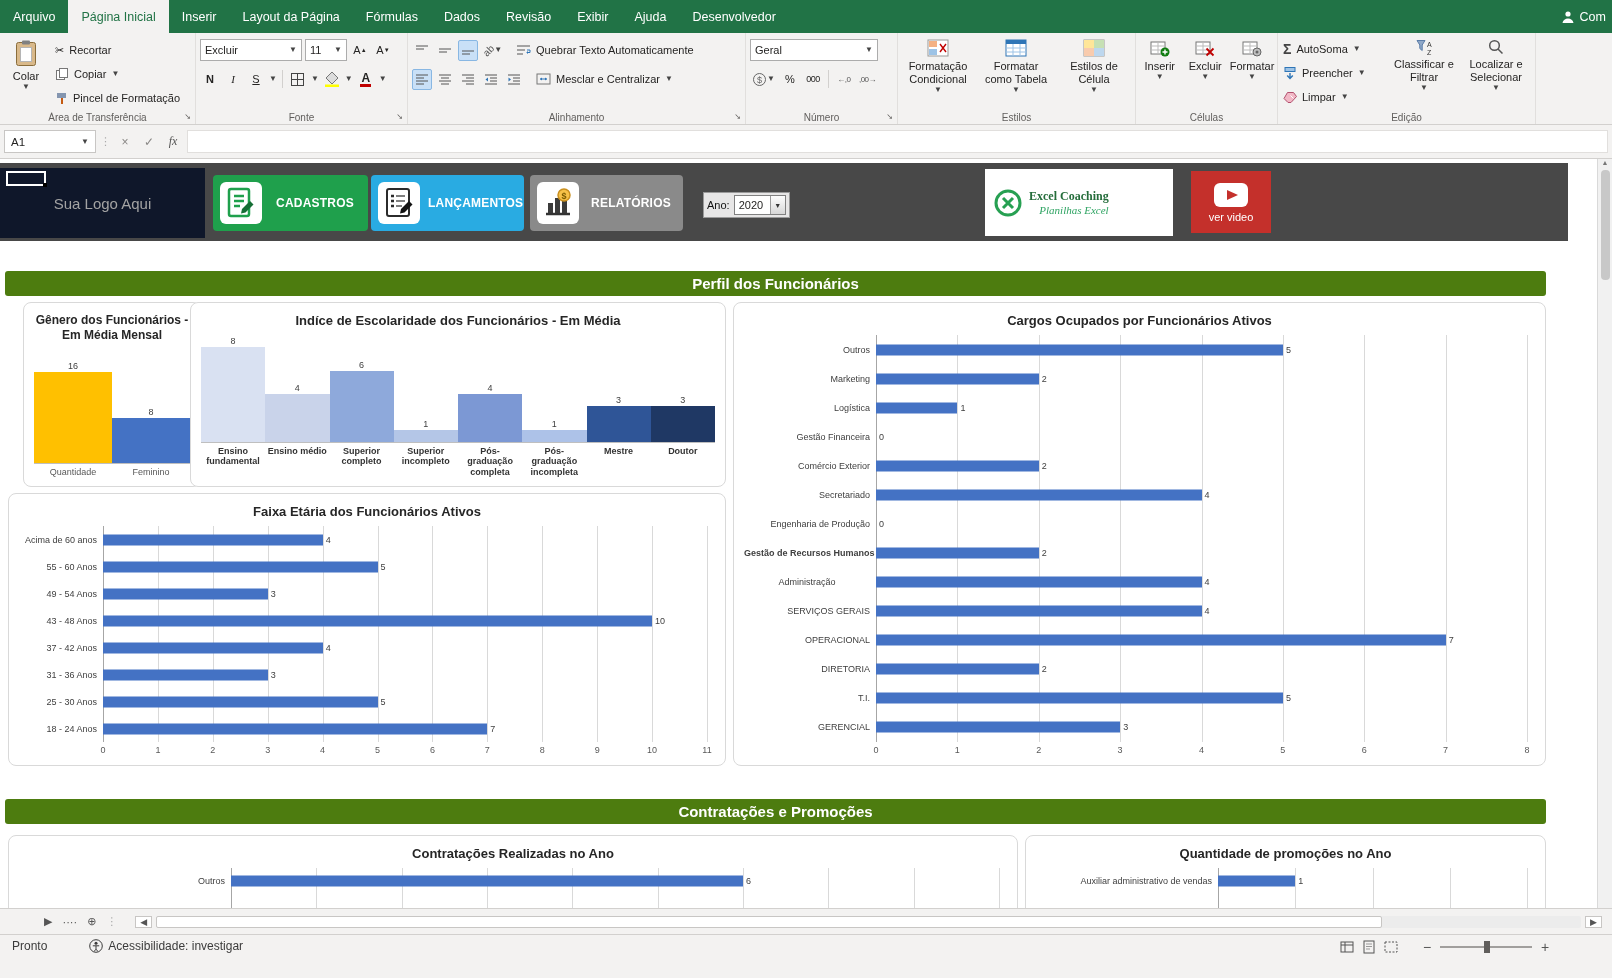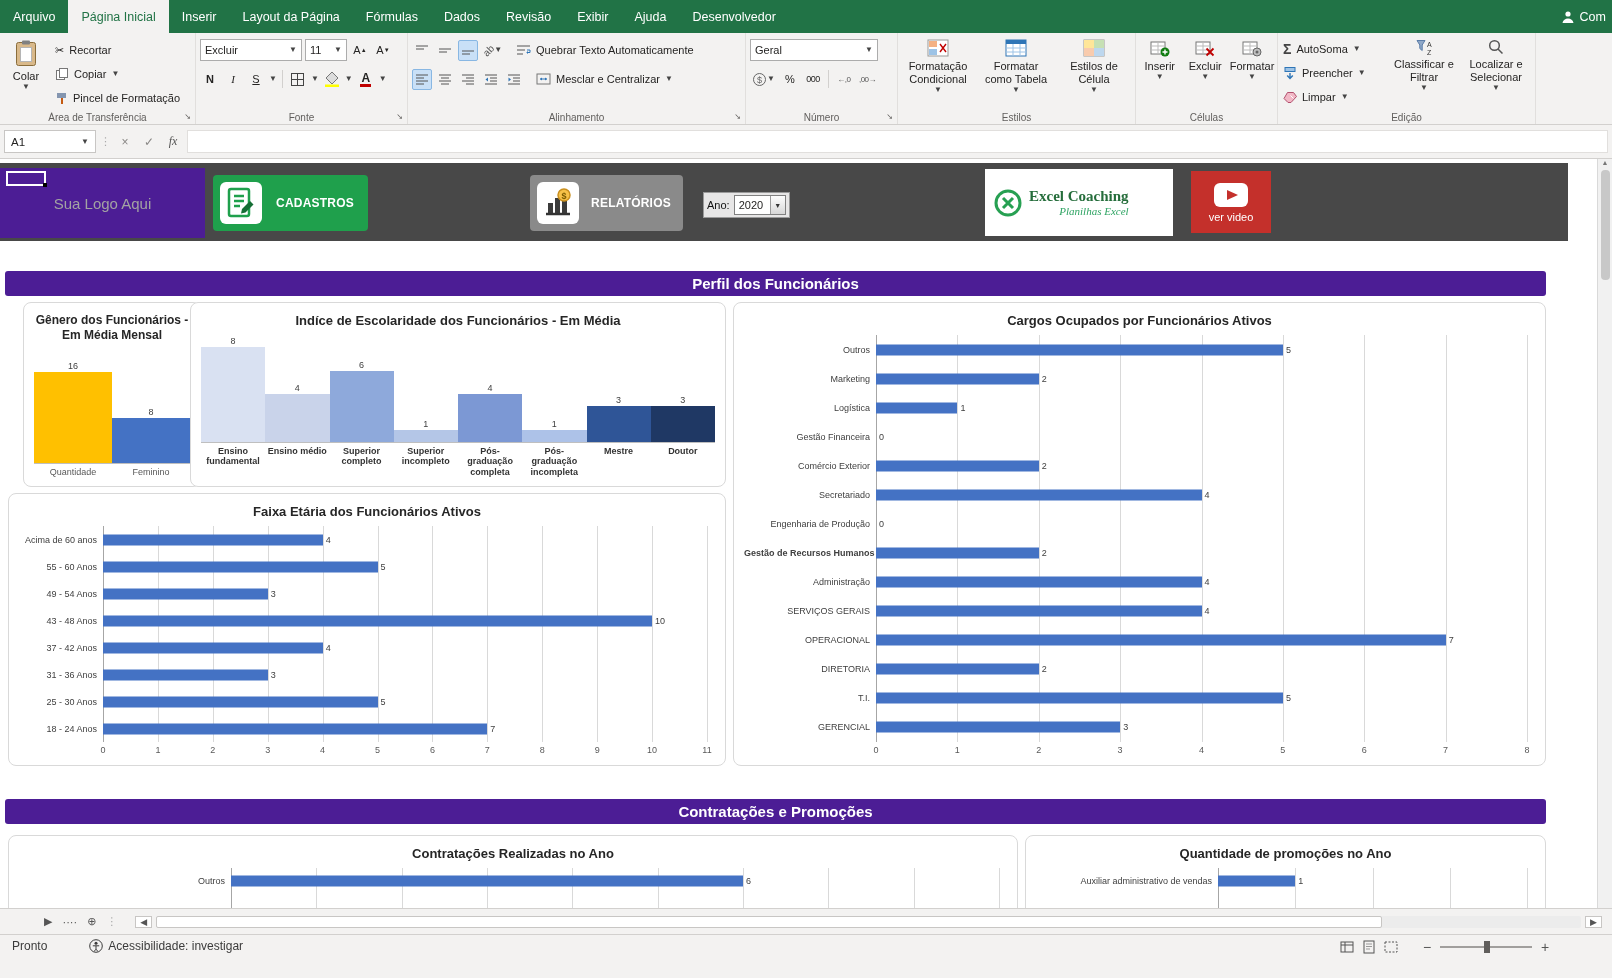--- a/index.html
+++ b/index.html
@@ -41,43 +41,43 @@
 .fbar{position:absolute;top:125px;left:0;width:1612px;height:34px;background:#f3f2f1;border-bottom:1px solid #d2d0ce;display:flex;align-items:center;padding:0 4px;gap:4px}
 .namebox{width:92px;height:23px;background:#fff;border:1px solid #c8c6c4;display:flex;align-items:center;justify-content:space-between;padding:0 6px;font-size:11.5px}
 .fxbtn{width:20px;text-align:center;color:#8a8886;font-size:12px}
 .fxit{font-style:italic;font-family:"Liberation Serif",serif;color:#555}
 .finput{flex:1;height:23px;background:#fff;border:1px solid #e1dfdd}
 .dots{color:#aaa;font-size:11px}
 
 
 .sheet{position:absolute;top:159px;left:0;width:1612px;height:749px;background:#fff;overflow:hidden}
 .band{position:absolute;top:4px;left:0;width:1568px;height:78px;background:#484848}
-.logo-box{position:absolute;left:0;top:5px;width:205px;height:70px;background:#4c1d95;display:flex;align-items:center;justify-content:center;color:#a3a3a3;font-size:15px}
+.logo-box{position:absolute;left:0;top:5px;width:205px;height:70px;background:#0f172a;display:flex;align-items:center;justify-content:center;color:#a3a3a3;font-size:15px}
 .navbtn{position:absolute;top:12px;height:56px;border-radius:4px;display:flex;align-items:center;cursor:pointer}
 .navbtn .nav-ico{width:42px;height:42px;background:#fff;border-radius:6px;margin-left:7px;display:flex;align-items:center;justify-content:center;flex:none}
 .navbtn .nav-label{color:#fff;font-weight:bold;font-size:12px;margin:0 auto;padding:0 8px;letter-spacing:.2px}
 #btn-cad{left:213px;width:155px;background:#1fa04c}
 #btn-lan{left:371px;width:153px;background:#29abe2}
 #btn-rel{left:530px;width:153px;background:#8a8a8a}
 .year-wrap{position:absolute;left:703px;top:29px;height:26px;display:flex;align-items:center;background:#e7e6e6;border:1px solid #9a9a9a;padding:0 3px;gap:4px}
 .year-label{font-size:11px;color:#111}
 .year-combo{width:52px;height:20px;background:#fff;border:1px solid #808080;display:flex;align-items:center;justify-content:space-between;padding-left:4px;font-size:11px}
 .year-arrow{width:15px;height:18px;background:linear-gradient(#fdfdfd,#d7d7d7);border-left:1px solid #999;display:flex;align-items:center;justify-content:center;font-size:7px;color:#333}
 .update-btn{position:absolute;left:808px;top:10px;width:161px;height:59px;background:#d63a20;border-radius:6px;display:flex;align-items:center;gap:6px;padding:0 8px;cursor:pointer}
 .upd-label{color:#fff;font-weight:bold;font-size:11.5px;line-height:1.3;text-align:center;width:92px}
 .brand{position:absolute;left:985px;top:6px;width:188px;height:67px;background:#fff;display:flex;align-items:center;gap:6px;padding:0 8px}
 .brand-col{display:flex;flex-direction:column}
-.brand-name{font-family:"Liberation Serif",serif;font-weight:bold;font-size:15px;color:#256d3b;white-space:nowrap}
+.brand-name{font-family:"Liberation Serif",serif;font-weight:bold;font-size:12px;color:#256d3b;white-space:nowrap}
 .brand-sub{font-family:"Liberation Serif",serif;font-style:italic;font-size:11px;color:#2fa463;text-align:right}
 .video{position:absolute;left:1191px;top:8px;width:80px;height:62px;background:#c4302b;display:flex;flex-direction:column;align-items:center;justify-content:center;gap:3px;cursor:pointer}
 .video-label{color:#fff;font-size:11px}
 .a1box{position:absolute;left:6px;top:12px;width:40px;height:15px;border:2px solid #fff;z-index:3}
 .a1box::after{content:"";position:absolute;right:-3px;bottom:-3px;width:4px;height:4px;background:#000}
 
-.banner{position:absolute;left:5px;width:1541px;height:25px;background:#4c1d95;border-radius:3px;color:#fff;font-weight:bold;font-size:15px;display:flex;align-items:center;justify-content:center}
+.banner{position:absolute;left:5px;width:1541px;height:25px;background:#4d7c0f;border-radius:3px;color:#fff;font-weight:bold;font-size:15px;display:flex;align-items:center;justify-content:center}
 #b1{top:112px}
 #b2{top:640px}
 
 .card{position:absolute;background:#fff;border:1px solid #d9d9d9;border-radius:8px;padding:8px 10px;display:flex;flex-direction:column;overflow:hidden}
 #card1{left:23px;top:143px;width:178px;height:185px}
 #card2{left:190px;top:143px;width:536px;height:185px}
 #card3{left:8px;top:334px;width:718px;height:273px}
 #card4{left:733px;top:143px;width:813px;height:464px}
 #card5{left:8px;top:676px;width:1010px;height:160px}
 #card6{left:1025px;top:676px;width:521px;height:160px}
@@ -517,20 +517,31 @@
       <div class="navbtn" id="btn-cad">
         <span class="nav-ico">
             <svg width="32" height="32">
               <rect x="4" y="2" width="20" height="27" rx="2" fill="#fff" stroke="#1fa04c" stroke-width="2.5"></rect>
               <path d="M9 9h10M9 14h10M9 19h6" stroke="#1fa04c" stroke-width="2.5"></path>
               <path d="M17 22l8-8 3.5 3.5-8 8-4.5 1z" fill="#156e35"></path>
             </svg>
           </span>
         <span class="nav-label">CADASTROS</span>
       </div>
+      <div class="navbtn" id="btn-lan">
+        <span class="nav-ico">
+            <svg width="32" height="32">
+              <rect x="4" y="2" width="22" height="27" rx="2" fill="#fff" stroke="#2b2b2b" stroke-width="2"></rect>
+              <path d="M8 9h3M8 14h3M8 19h3" stroke="#2b2b2b" stroke-width="2.5"></path>
+              <path d="M13 9h9M13 14h9M13 19h6" stroke="#555" stroke-width="1.5"></path>
+              <path d="M18 22l8-8 3.5 3.5-8 8-4.5 1z" fill="#111"></path>
+            </svg>
+          </span>
+        <span class="nav-label">LANÇAMENTOS</span>
+      </div>
       <div class="navbtn" id="btn-rel">
         <span class="nav-ico">
             <svg width="32" height="32">
               <path d="M4 27h24" stroke="#333" stroke-width="2.5"></path>
               <rect x="6" y="16" width="5" height="10" fill="#3b3b3b"></rect>
               <rect x="13" y="11" width="5" height="15" fill="#3b3b3b"></rect>
               <rect x="20" y="13" width="5" height="13" fill="#3b3b3b"></rect>
               <circle cx="22" cy="8" r="6" fill="#f7c148" stroke="#c98f1e" stroke-width="1.5"></circle>
               <text x="22" y="11.5" text-anchor="middle" font-size="9" font-weight="bold" fill="#7a5a00">$</text>
             </svg>
@@ -808,21 +819,21 @@
                 </div>
               </div>
               <div class="hrow">
                 <div class="hlab" style="width: 132px; font-weight: bold;">Gestão de Recursos Humanos</div>
                 <div class="htrack">
                   <div class="hbar" style="width: 25%; background: rgb(68, 114, 196);"></div>
                   <div class="hval" style="left: calc(25% + 3px);">2</div>
                 </div>
               </div>
               <div class="hrow">
-                <div class="hlab" style="width: 132px;">Administração</div>
+                <div class="hlab" style="width: 132px; text-align: center;">Administração</div>
                 <div class="htrack">
                   <div class="hbar" style="width: 50%; background: rgb(68, 114, 196);"></div>
                   <div class="hval" style="left: calc(50% + 3px);">4</div>
                 </div>
               </div>
               <div class="hrow">
                 <div class="hlab" style="width: 132px;">SERVIÇOS GERAIS</div>
                 <div class="htrack">
                   <div class="hbar" style="width: 50%; background: rgb(68, 114, 196);"></div>
                   <div class="hval" style="left: calc(50% + 3px);">4</div>

